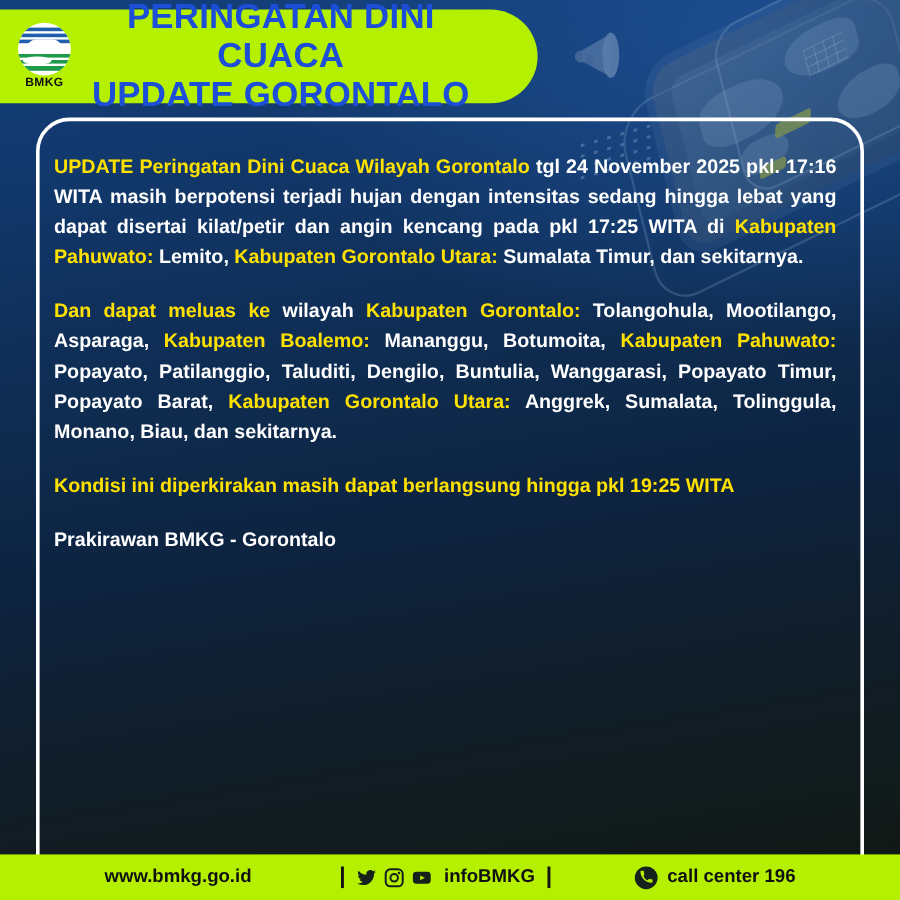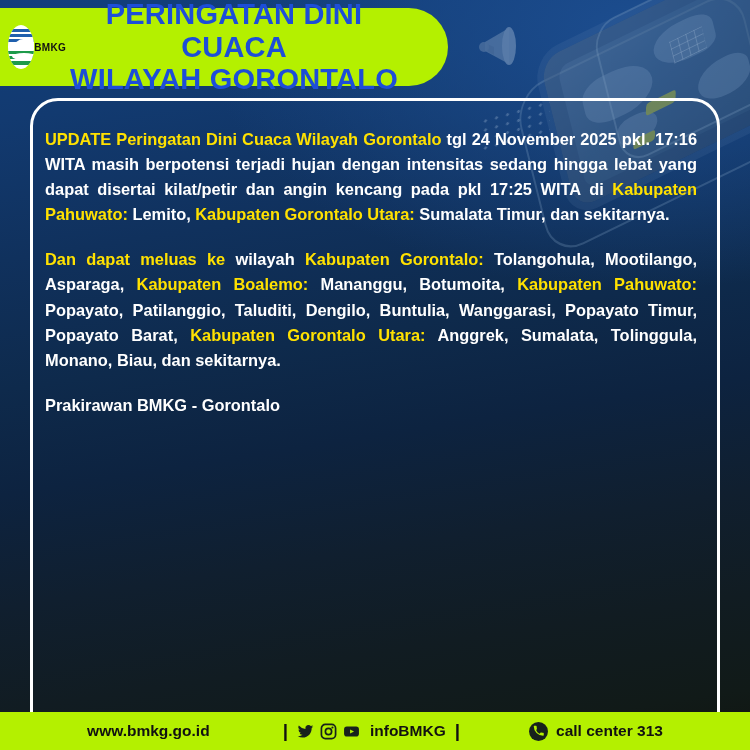--- a/index.html
+++ b/index.html
@@ -78,21 +78,21 @@
   }
 
   
   #header-bar {
     position:absolute; left:0; top:8px; width:448px; height:78px;
     background:#b4f000;
     border-radius:0 44px 44px 0;
     display:flex; align-items:center;
     z-index:6;
   }
-  #bmkg-logo { width:58px; margin-left:8px; display:flex; flex-direction:row; align-items:center; }
+  #bmkg-logo { width:58px; margin-left:8px; display:flex; flex-direction:column; align-items:center; }
   .logo-circle {
     width:44px; height:44px; border-radius:50%;
     background:#ffffff; overflow:hidden; position:relative;
   }
   .lw { position:absolute; left:0; width:100%; }
   .lw1 { top:4px;  height:3px; background:#1f5fad; }
   .lw2 { top:9px;  height:3px; background:#1f5fad; }
   .lw3 { top:14px; height:3px; background:#1f5fad; }
   .lcloud {
     position:absolute; left:7px; top:14px; width:30px; height:11px;
@@ -191,31 +191,32 @@
         <div class="lcloud"></div>
         <div class="lg1"></div>
           <div class="lg2"></div>
           <div class="lg3"></div>
         <div class="lgwave"></div>
       </div>
       <div id="bmkg-logo-text">BMKG</div>
     </div>
     <div id="header-title">
       <span class="l1">PERINGATAN DINI CUACA</span>
-      <span class="l2">WILAYAH GORONTALO</span>
+      <span class="l2">UPDATE GORONTALO</span>
     </div>
   </div>
 
   <div id="card">
     <div id="card-body">
 
       <p><span class="hl">UPDATE Peringatan Dini Cuaca Wilayah Gorontalo</span><span> tgl 24 November 2025 pkl. 17:16 WITA masih berpotensi terjadi hujan dengan intensitas sedang hingga lebat yang dapat disertai kilat/petir dan angin kencang pada pkl 17:25 WITA di </span><span class="hl">Kabupaten Pahuwato:</span><span> Lemito, </span><span class="hl">Kabupaten Gorontalo Utara:</span><span> Sumalata Timur, dan sekitarnya.</span></p>
 
       <p><span class="hl">Dan dapat meluas ke</span><span> wilayah </span><span class="hl">Kabupaten Gorontalo:</span><span> Tolangohula, Mootilango, Asparaga, </span><span class="hl">Kabupaten Boalemo:</span><span> Mananggu, Botumoita, </span><span class="hl">Kabupaten Pahuwato:</span><span> Popayato, Patilanggio, Taluditi, Dengilo, Buntulia, Wanggarasi, Popayato Timur, Popayato Barat, </span><span class="hl">Kabupaten Gorontalo Utara:</span><span> Anggrek, Sumalata, Tolinggula, Monano, Biau, dan sekitarnya.</span></p>
 
+      <p class="p-last hl">Kondisi ini diperkirakan masih dapat berlangsung hingga pkl 19:25 WITA</p>
 
       <p class="p-last">Prakirawan BMKG - Gorontalo</p>
     </div>
   </div>
 
   <div id="footer">
     <span class="f-item" id="footer-site">www.bmkg.go.id</span>
 
     <span class="f-sep">|</span>
 
@@ -236,17 +237,17 @@
     </span>
 
     <span class="f-sep">|</span>
 
     <span id="footer-call">
       <span class="phone-circle">
         <svg width="12" height="12" viewBox="0 0 24 24">
           <path fill="#b4f000" d="M6.6 10.8a15.6 15.6 0 0 0 6.6 6.6l2.2-2.2a1.1 1.1 0 0 1 1.15-.27 12.3 12.3 0 0 0 3.86.62 1.1 1.1 0 0 1 1.1 1.1v3.5a1.1 1.1 0 0 1-1.1 1.1A18.8 18.8 0 0 1 1.5 2.5 1.1 1.1 0 0 1 2.6 1.4h3.5a1.1 1.1 0 0 1 1.1 1.1c0 1.35.21 2.65.62 3.86a1.1 1.1 0 0 1-.28 1.13z"></path>
         </svg>
       </span>
-      <span class="f-item">call center 313</span>
+      <span class="f-item">call center 196</span>
     </span>
   </div>
 
 </div>
 
 </body></html>

